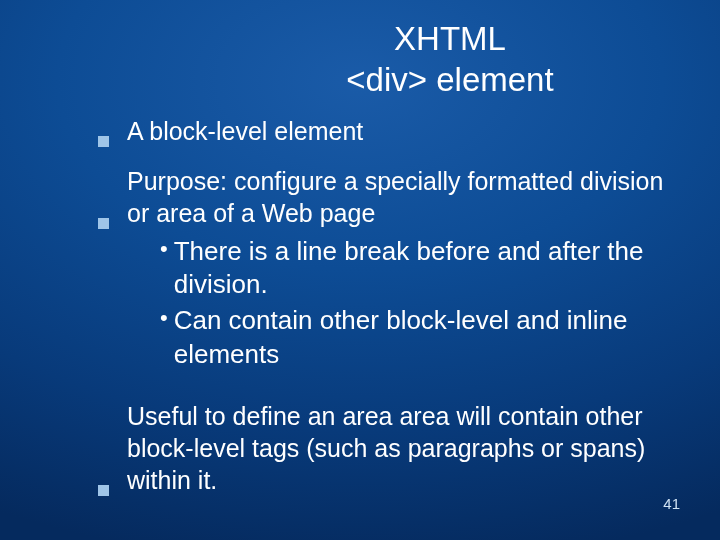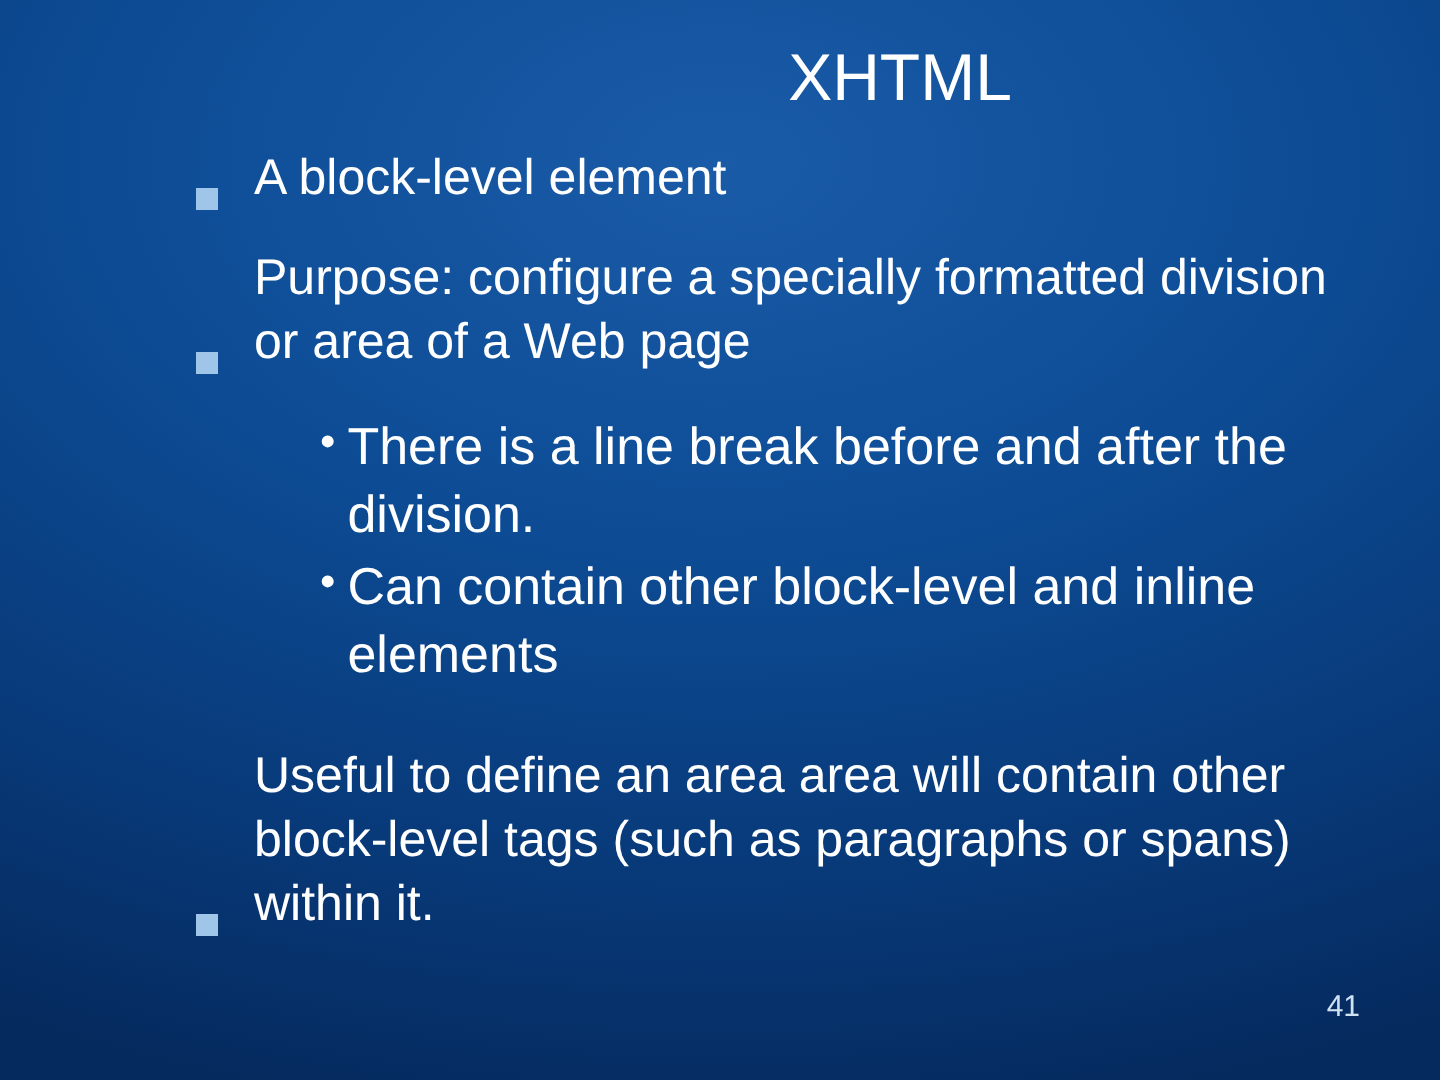--- a/index.html
+++ b/index.html
@@ -31,21 +31,21 @@
   .content {
     padding-left: 58px;
     padding-right: 10px;
   }
   .bullet-row {
     display: flex;
     align-items: flex-end;
     margin-bottom: 18px;
   }
   .bullet-row.tight {
-    margin-bottom: 20px;
+    margin-bottom: 6px;
   }
   .sq-bullet {
     width: 11px;
     height: 11px;
     background: #9fc5e8;
     flex: 0 0 11px;
     margin-top: 11px;
     margin-right: 18px;
   }
   .bullet-text {
@@ -83,20 +83,21 @@
     color: #cfe2f3;
   }
 </style>
 </head>
 <body>
 
 <div class="slide">
 
   <div class="title">
     <span>XHTML</span><br>
+    <span>&lt;div&gt; element</span>
   </div>
 
   <div class="content">
 
     <div class="bullet-row">
       <div class="sq-bullet"></div>
       <div class="bullet-text">A block-level element</div>
     </div>
 
     <div class="bullet-row tight">

